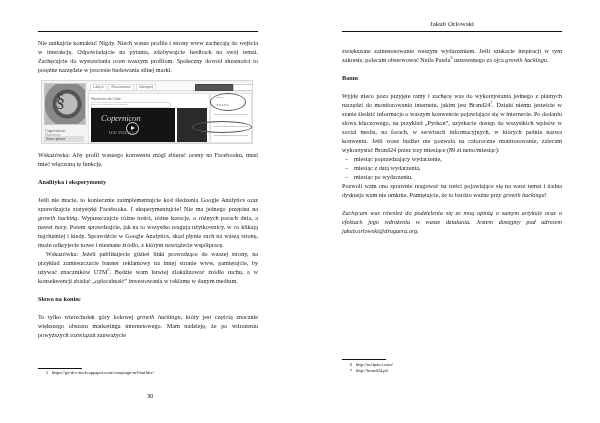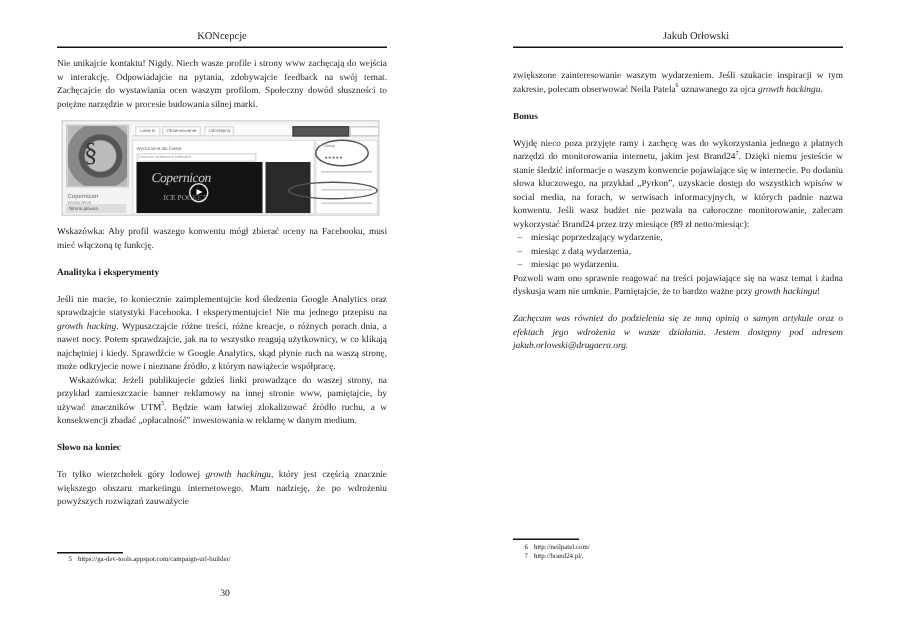--- a/index.html
+++ b/index.html
@@ -3,21 +3,21 @@
 <meta charset="utf-8">
 <style>
   html, body { margin: 0; padding: 0; background: #ffffff; }
   body { width: 600px; height: 423px; position: relative; overflow: hidden;
          font-family: "Liberation Serif", "DejaVu Serif", serif; color: #1a1a1a; }
   .page { position: absolute; top: 0; width: 300px; height: 423px; background: #fff; }
   .page.left { left: 0; }
   .page.right { left: 300px; }
   .header { position: absolute; top: 20px; font-size: 7px; text-align: center; line-height: 9px; }
   .left .header { left: 38px; width: 220px; }
-  .right .header { left: 54px; width: 220px; }
+  .right .header { left: 42px; width: 220px; }
   .header-rule { position: absolute; top: 31px; height: 0; border-top: 1px solid #111; }
   .left .header-rule { left: 38px; width: 220px; }
   .right .header-rule { left: 42px; width: 220px; }
 
   .body { position: absolute; font-size: 6.2px; line-height: 9px; text-align: justify; }
   .left .body { left: 38px; width: 220px; }
   .right .body { left: 42px; width: 220px; }
 
   p { margin: 0; }
   .indent { text-indent: 8px; }
@@ -62,21 +62,20 @@
 
   .footnote-rule { position: absolute; width: 44px; height: 0; border-top: 1px solid #111; }
   .footnotes { position: absolute; font-size: 4.6px; line-height: 6px; }
   .footnotes .fn-num { display: inline-block; width: 10px; text-align: right; margin-right: 4px; }
   .page-num { position: absolute; top: 392px; left: 0; width: 300px; text-align: center; font-size: 6.5px; }
 </style>
 </head>
 <body>
 
 <div class="page left">
-  <div class="header">KONcepcje</div>
   <div class="header-rule"></div>
 
   <div class="body" style="top:38px;">
     <p>Nie unikajcie kontaktu! Nigdy. Niech wasze profile i strony www zachęcają do wejścia w interakcję. Odpowiadajcie na pytania, zdobywajcie feedback na swój temat. Zachęcajcie do wystawiania ocen waszym profilom. Społeczny dowód słuszności to potężne narzędzie w procesie budowania silnej marki.</p>
 
     <div class="shot">
       <div class="cover-img"></div>
       <div class="cover-logo">§</div>
       <div class="name">Copernicon</div>
       <div class="subname">Wydarzenie</div>

